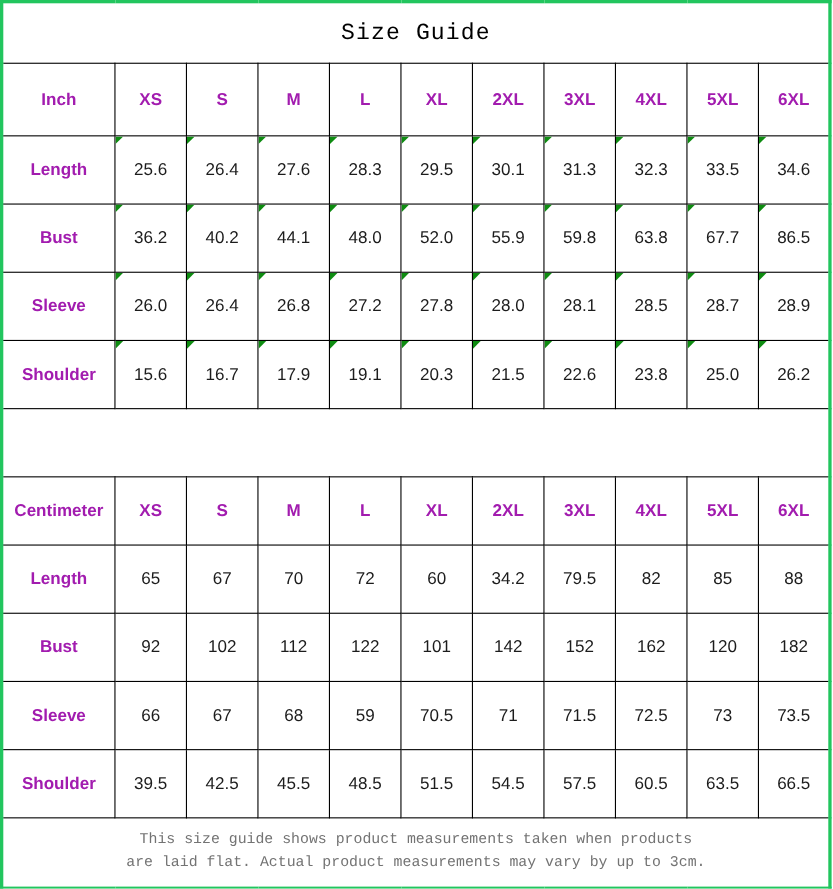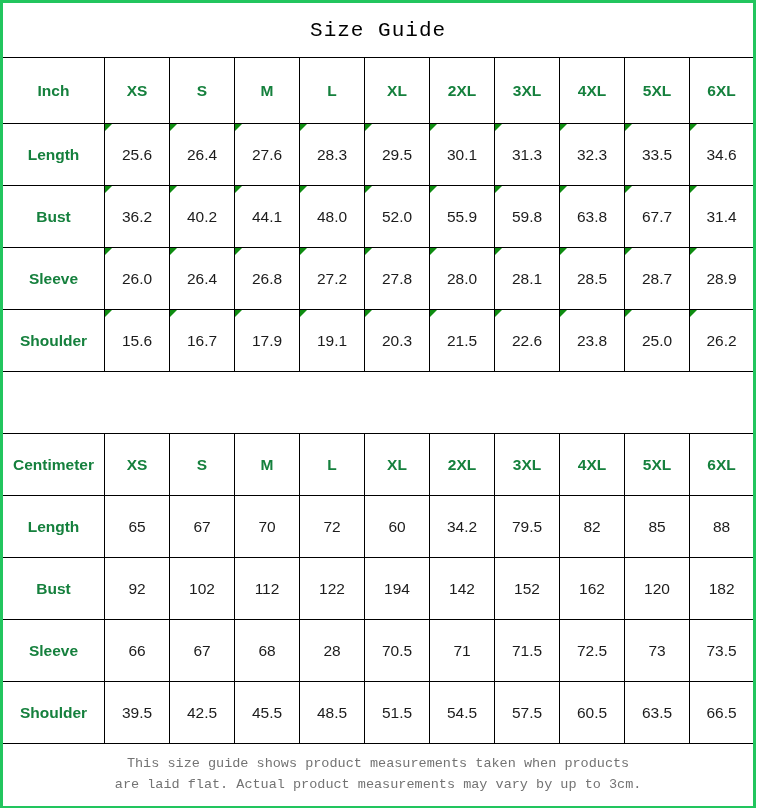--- a/index.html
+++ b/index.html
@@ -19,21 +19,21 @@
   col.size-col{width:65px;}
   tr{height:62px;}
   tr.title-row{height:56px;}
   tr.hdr-row-tall{height:66px;}
   tr.footer-row{height:64px;}
   td.title-cell{
     font-family:"Liberation Mono","DejaVu Sans Mono",monospace;
     font-size:21px;letter-spacing:1px;color:#000;font-weight:400;
   }
   td.hdr,td.unit,td.rowlabel{
-    font-weight:bold;font-size:15.5px;color:#15803d;margin-left:16px;
+    font-weight:bold;font-size:15.5px;color:#a21caf;margin-left:16px;
   }
   td.val{
     font-size:15.5px;color:#1c1c1c;font-weight:400;
   }
   td.gap-cell{border-left:none;border-right:none;}
   td.footer-cell{
     font-family:"Liberation Mono","DejaVu Sans Mono",monospace;
     font-size:13.5px;color:#737373;line-height:1.55;
   }
   .tri{
@@ -96,21 +96,21 @@
           <td class="rowlabel"><span>Bust</span></td>
           <td class="val"><span class="tri" style="border-top-color: rgb(14, 140, 17);"></span><span>36.2</span></td>
           <td class="val"><span class="tri" style="border-top-color: rgb(14, 140, 17);"></span><span>40.2</span></td>
           <td class="val"><span class="tri" style="border-top-color: rgb(14, 140, 17);"></span><span>44.1</span></td>
           <td class="val"><span class="tri" style="border-top-color: rgb(14, 140, 17);"></span><span>48.0</span></td>
           <td class="val"><span class="tri" style="border-top-color: rgb(14, 140, 17);"></span><span>52.0</span></td>
           <td class="val"><span class="tri" style="border-top-color: rgb(14, 140, 17);"></span><span>55.9</span></td>
           <td class="val"><span class="tri" style="border-top-color: rgb(14, 140, 17);"></span><span>59.8</span></td>
           <td class="val"><span class="tri" style="border-top-color: rgb(14, 140, 17);"></span><span>63.8</span></td>
           <td class="val"><span class="tri" style="border-top-color: rgb(14, 140, 17);"></span><span>67.7</span></td>
-          <td class="val"><span class="tri" style="border-top-color: rgb(14, 140, 17);"></span><span>31.4</span></td>
+          <td class="val"><span class="tri" style="border-top-color: rgb(14, 140, 17);"></span><span>86.5</span></td>
         </tr>
         <tr>
           <td class="rowlabel"><span>Sleeve</span></td>
           <td class="val"><span class="tri" style="border-top-color: rgb(14, 140, 17);"></span><span>26.0</span></td>
           <td class="val"><span class="tri" style="border-top-color: rgb(14, 140, 17);"></span><span>26.4</span></td>
           <td class="val"><span class="tri" style="border-top-color: rgb(14, 140, 17);"></span><span>26.8</span></td>
           <td class="val"><span class="tri" style="border-top-color: rgb(14, 140, 17);"></span><span>27.2</span></td>
           <td class="val"><span class="tri" style="border-top-color: rgb(14, 140, 17);"></span><span>27.8</span></td>
           <td class="val"><span class="tri" style="border-top-color: rgb(14, 140, 17);"></span><span>28.0</span></td>
           <td class="val"><span class="tri" style="border-top-color: rgb(14, 140, 17);"></span><span>28.1</span></td>
@@ -163,33 +163,33 @@
           <td class="val"><span>82</span></td>
           <td class="val"><span>85</span></td>
           <td class="val"><span>88</span></td>
         </tr>
         <tr>
           <td class="rowlabel"><span>Bust</span></td>
           <td class="val"><span>92</span></td>
           <td class="val"><span>102</span></td>
           <td class="val"><span>112</span></td>
           <td class="val"><span>122</span></td>
-          <td class="val"><span>194</span></td>
+          <td class="val"><span>101</span></td>
           <td class="val"><span>142</span></td>
           <td class="val"><span>152</span></td>
           <td class="val"><span>162</span></td>
           <td class="val"><span>120</span></td>
           <td class="val"><span>182</span></td>
         </tr>
         <tr>
           <td class="rowlabel"><span>Sleeve</span></td>
           <td class="val"><span>66</span></td>
           <td class="val"><span>67</span></td>
           <td class="val"><span>68</span></td>
-          <td class="val"><span>28</span></td>
+          <td class="val"><span>59</span></td>
           <td class="val"><span>70.5</span></td>
           <td class="val"><span>71</span></td>
           <td class="val"><span>71.5</span></td>
           <td class="val"><span>72.5</span></td>
           <td class="val"><span>73</span></td>
           <td class="val"><span>73.5</span></td>
         </tr>
         <tr>
           <td class="rowlabel"><span>Shoulder</span></td>
           <td class="val"><span>39.5</span></td>

